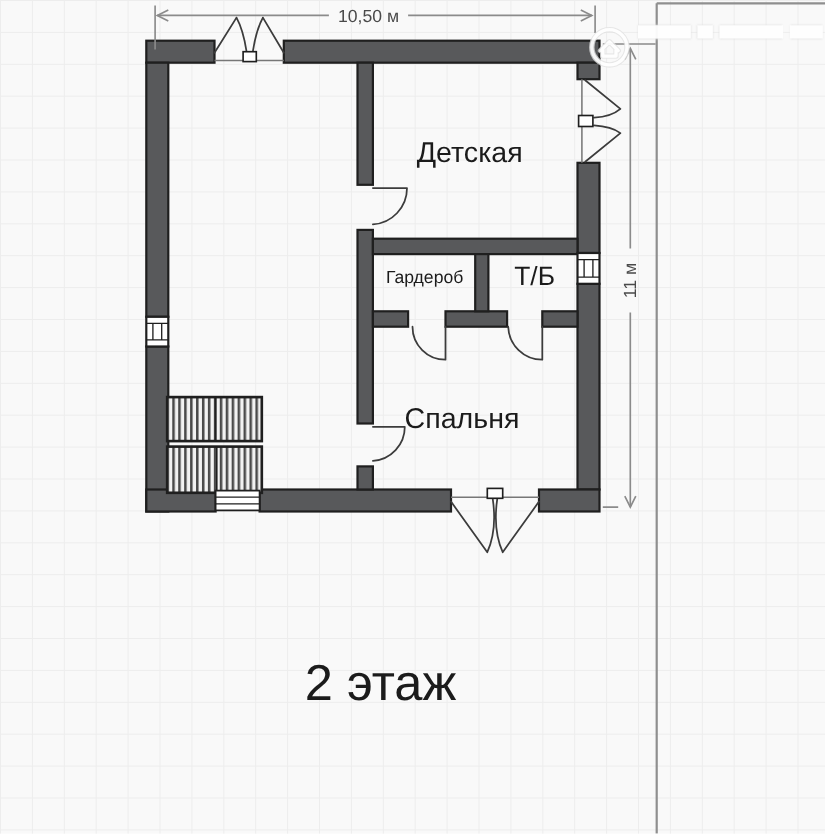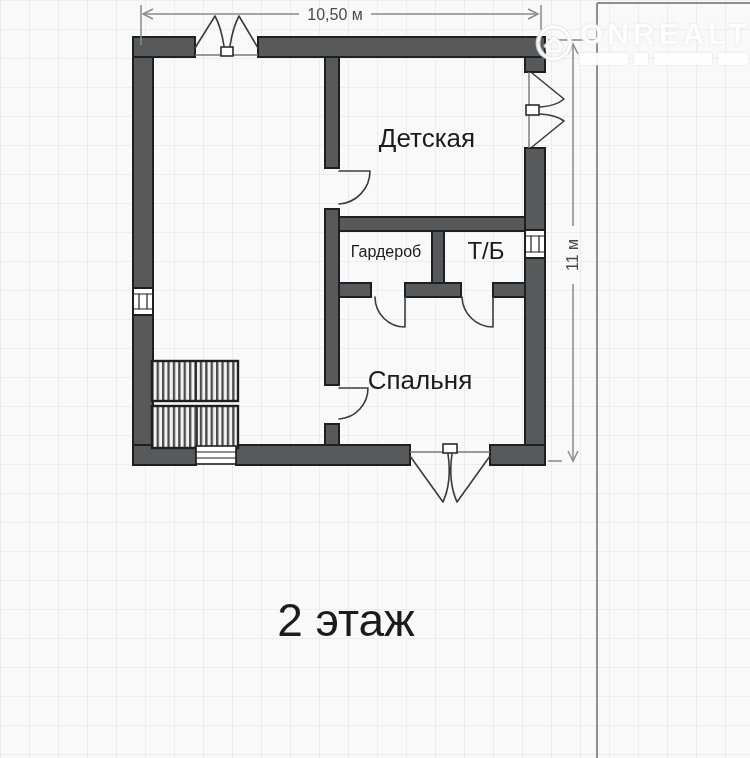--- a/index.html
+++ b/index.html
@@ -157,21 +157,20 @@
           <circle cx="20" cy="24" r="16"></circle>
           <path d="M12,27 L20,19 L28,27 M14,26 V32 H26 V26"></path>
         </g>
         <g stroke="#ffffff" stroke-width="3">
           <circle cx="20" cy="24" r="16"></circle>
           <path d="M12,27 L20,19 L28,27 M14,26 V32 H26 V26"></path>
         </g>
       </g>
     </svg>
     <div class="wm-right">
-      <div class="wm-text">ONREALT</div>
       <div class="wm-sub">
         <span class="blk" style="width:48px"></span>
         <span class="blk" style="width:14px"></span>
         <span class="blk" style="width:58px"></span>
         <span class="blk" style="width:30px"></span>
       </div>
     </div>
   </div>
 
 </div>

